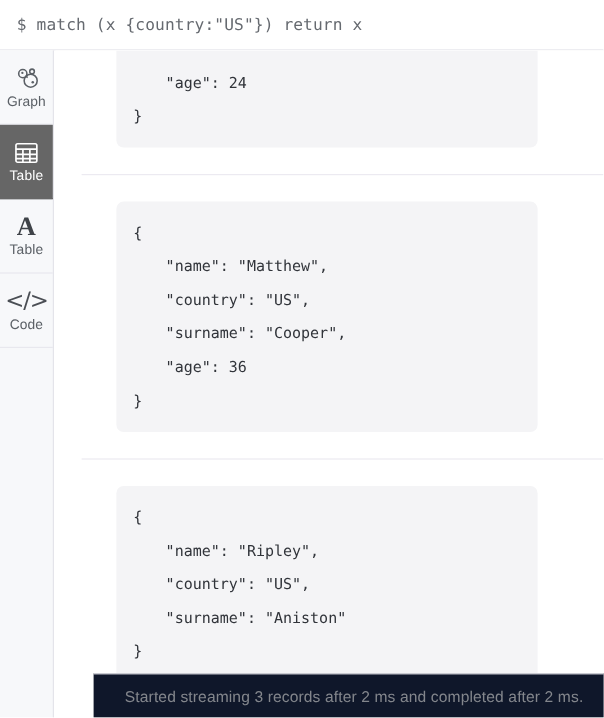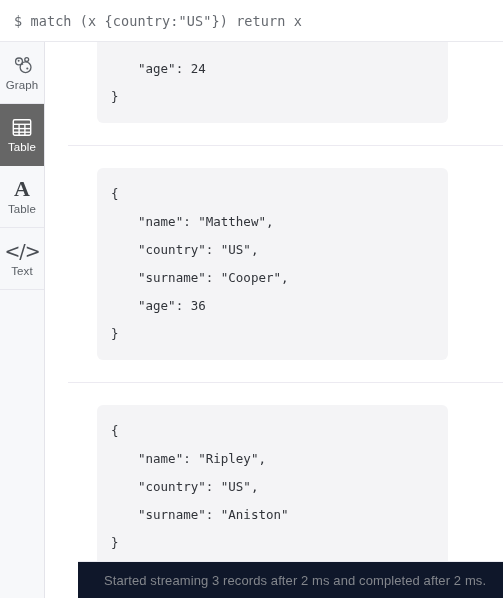--- a/index.html
+++ b/index.html
@@ -201,21 +201,21 @@
       <span class="side-icon">
         <span class="glyph-a">A</span>
       </span>
       <span class="side-label">Table</span>
     </div>
 
     <div class="side-item">
       <span class="side-icon">
         <span class="glyph-code">&lt;/&gt;</span>
       </span>
-      <span class="side-label">Text</span>
+      <span class="side-label">Code</span>
     </div>
 
   </div>
 
   <div class="results">
     <div id="records-host">
         <div class="record">
           <div class="json-card clipped-top">
             <div class="json-line indent clipped"></div>
             <div class="json-line indent">"age": 24</div>

